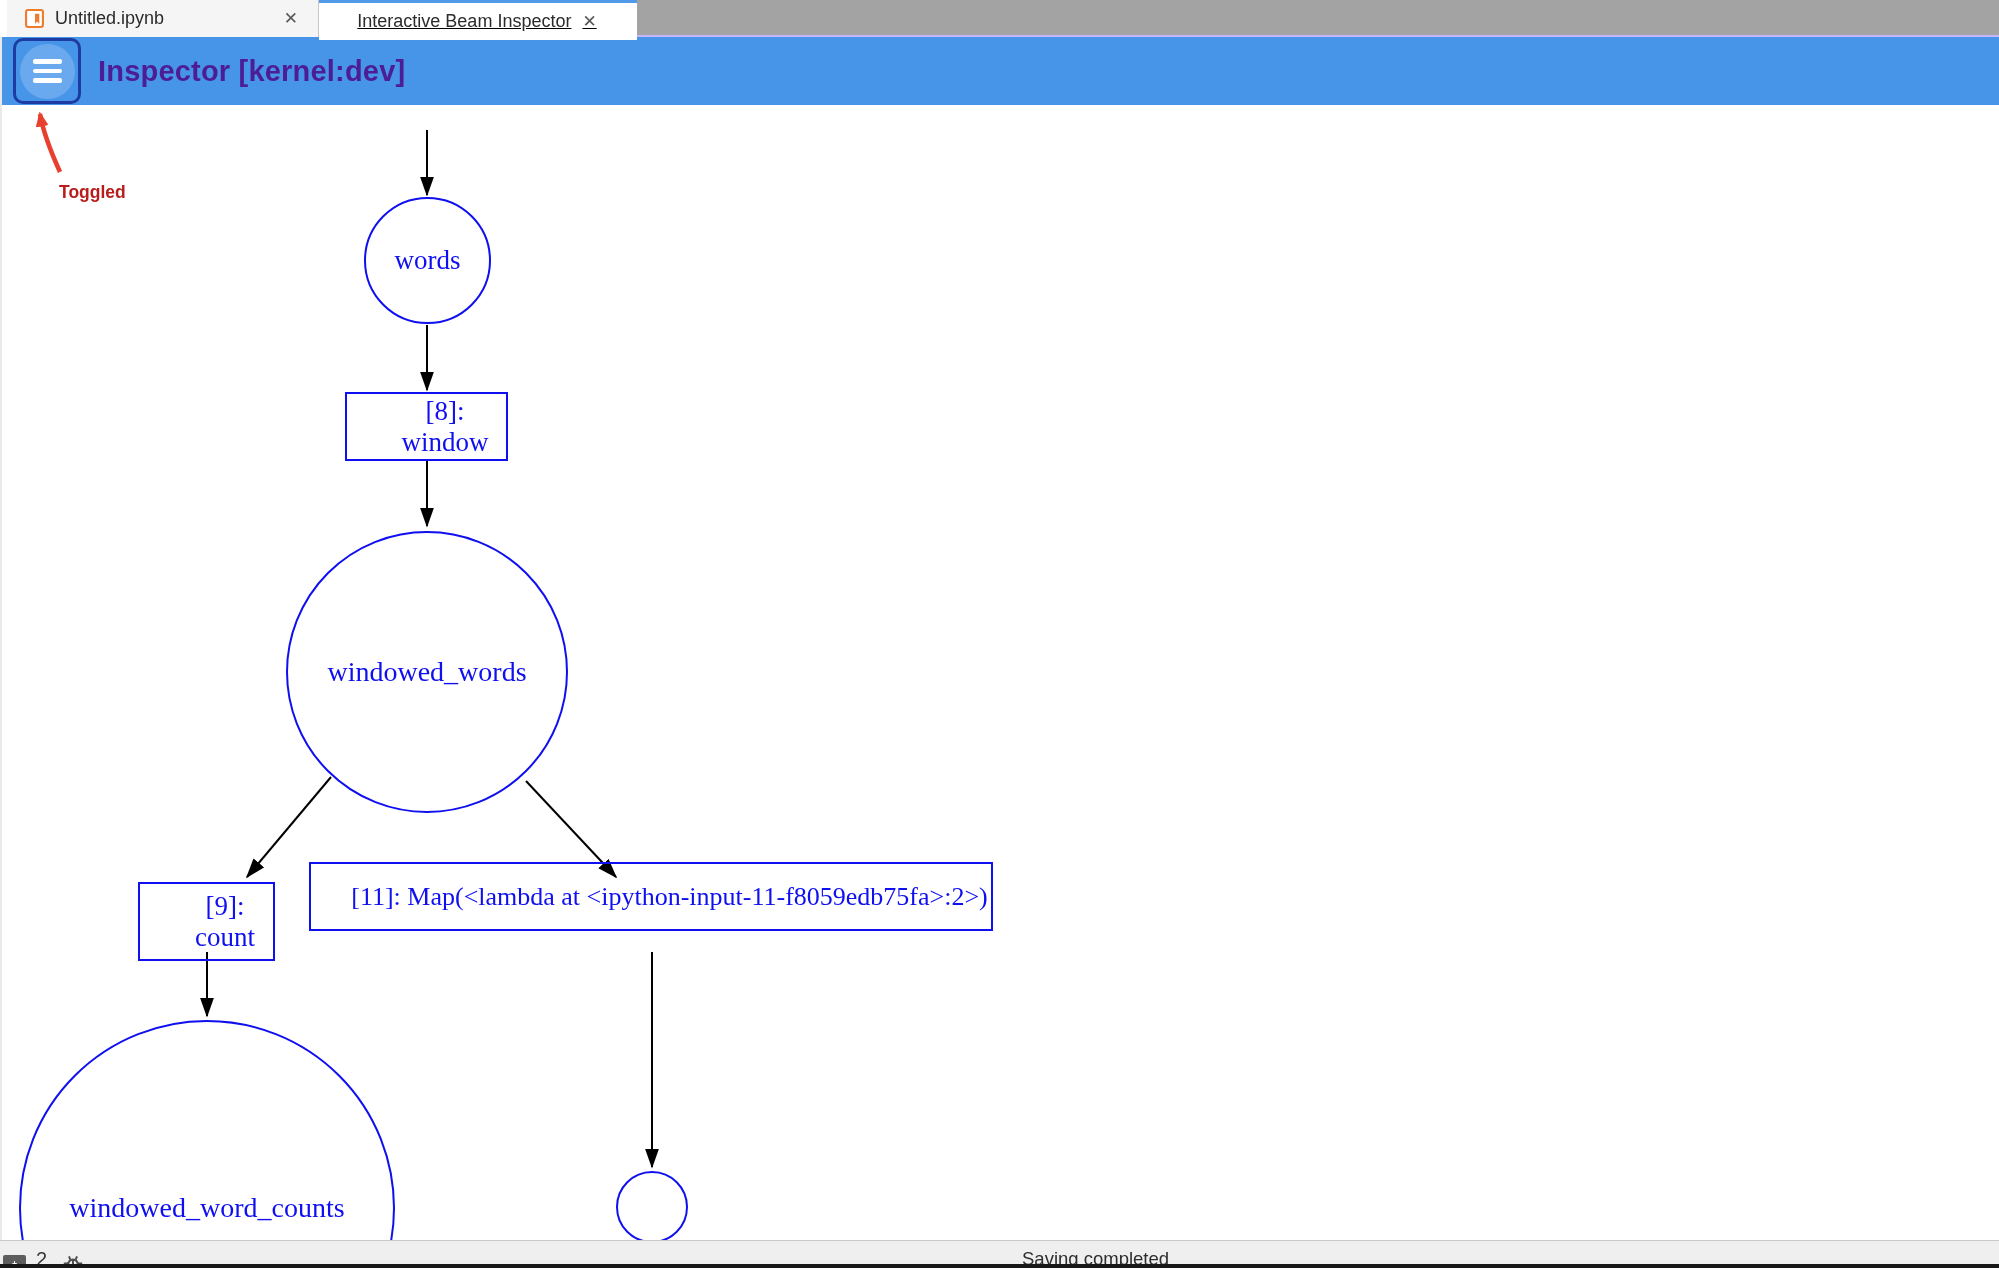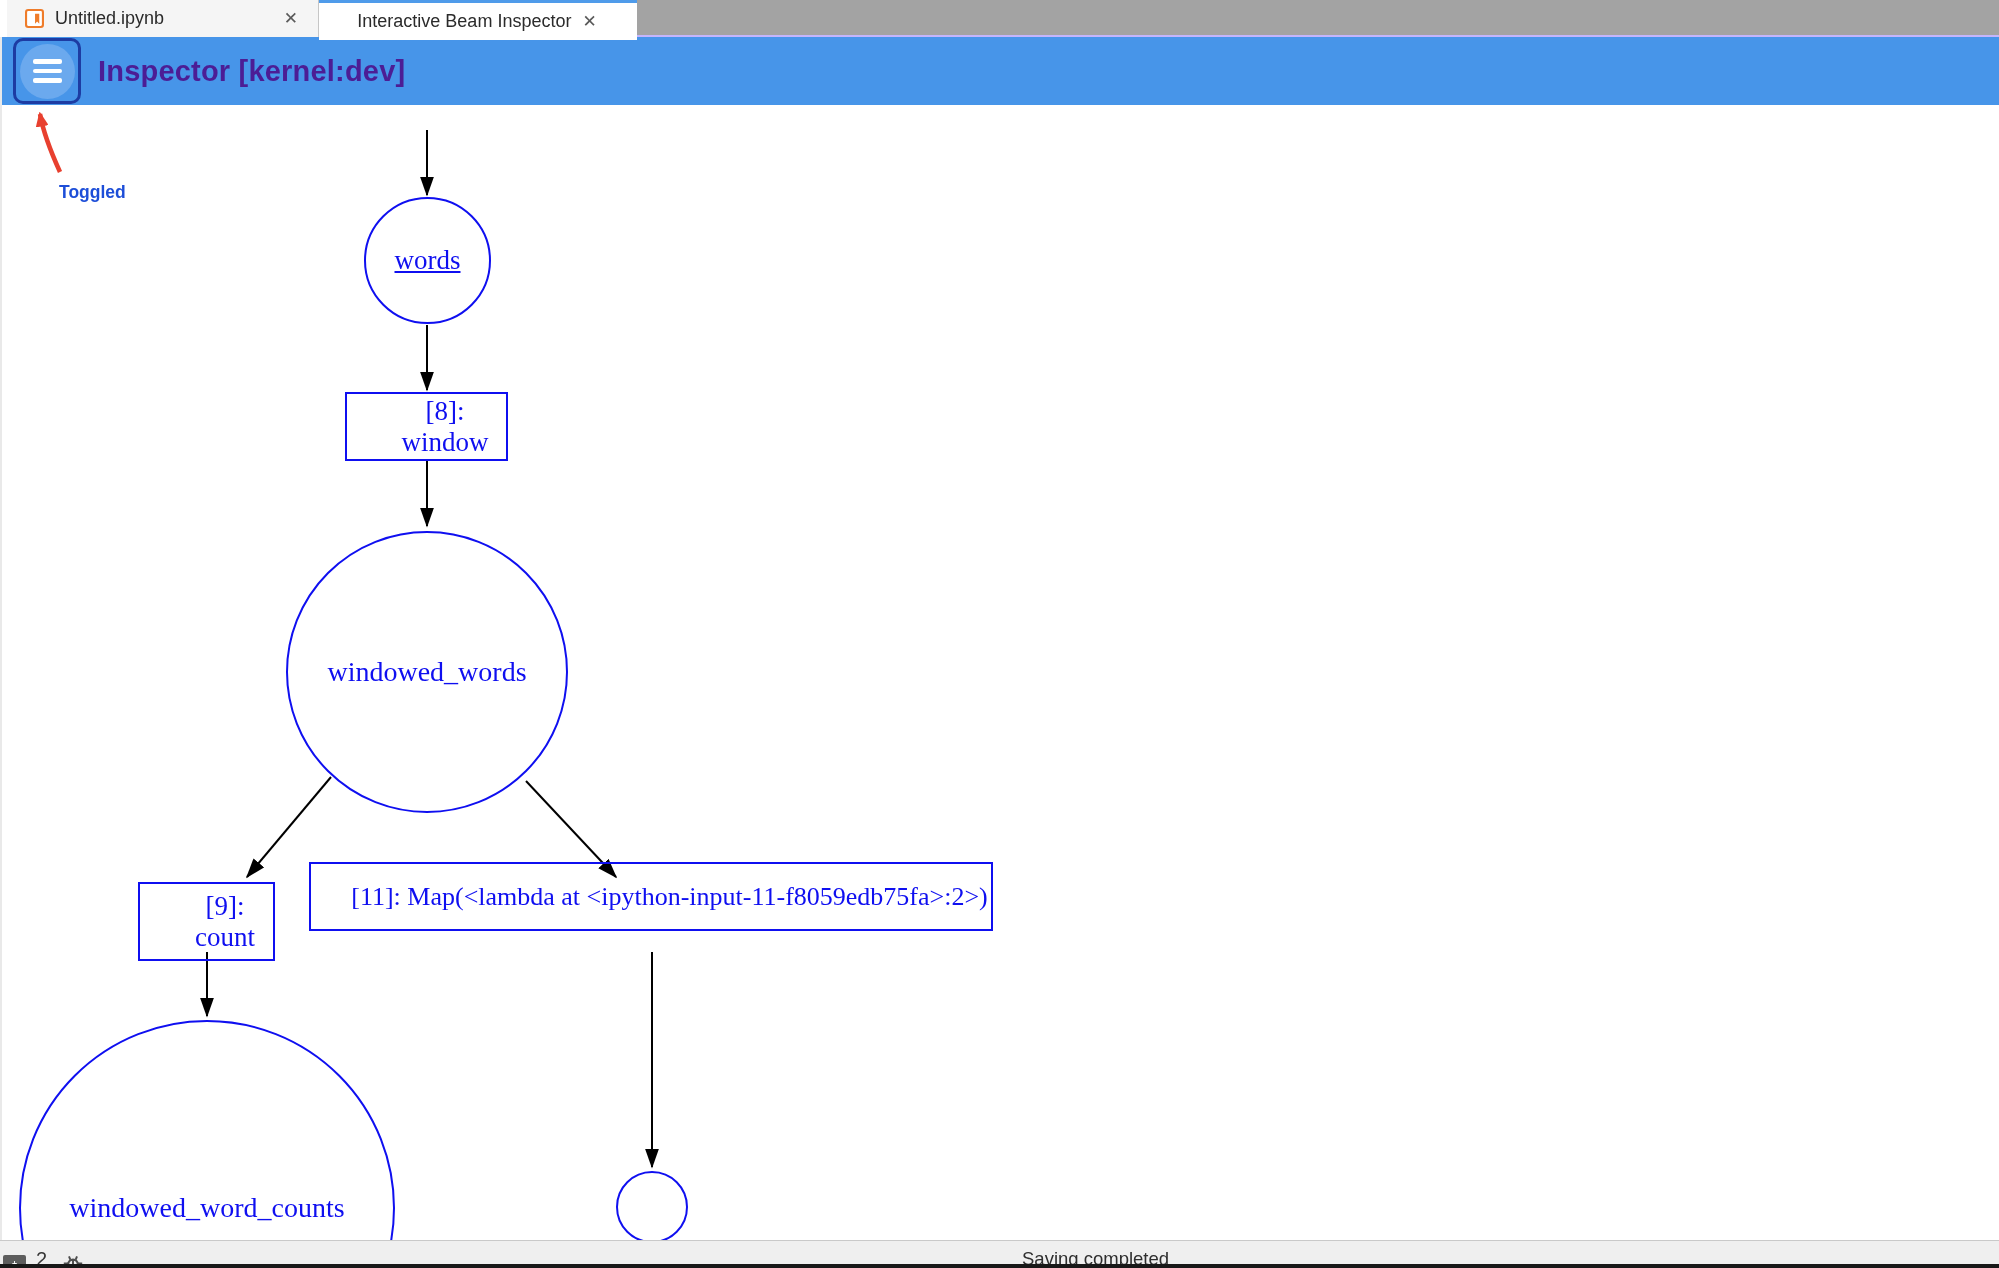--- a/index.html
+++ b/index.html
@@ -3,42 +3,42 @@
 <meta charset="utf-8">
 <style>
   html,body{margin:0;padding:0;}
   body{width:1999px;height:1268px;position:relative;overflow:hidden;background:#ffffff;font-family:"Liberation Sans",sans-serif;}
 
   
   .tabbar{position:absolute;left:7px;top:0;width:1999px;height:37px;background:#a3a3a3;border-bottom:2px solid #c4b5fd;box-sizing:border-box;z-index:5;}
   .tab{position:absolute;top:0;display:flex;align-items:center;box-sizing:border-box;cursor:pointer;}
   .tab-inactive{left:0;width:312px;height:37px;background:#f5f5f5;border-right:1px solid #c6c6c6;padding:0 18px;}
   .tab-inactive .tab-label{margin-left:11px;flex:1;}
-  .tab-active{left:312px;width:318px;height:40px;background:#ffffff;border-top:3px solid #4f9bea;justify-content:center;gap:9px;z-index:6;}
+  .tab-active{left:312px;width:318px;height:40px;background:#ffffff;border-top:3px solid #4f9bea;justify-content:center;gap:9px;z-index:6;text-decoration:underline;}
   .tab-label{font-size:18px;color:#2b2b2b;white-space:nowrap;}
   .tab-close{font-size:17px;color:#5a5a5a;line-height:1;padding:2px;}
 
   
   .toolbar{position:absolute;left:2px;top:37px;width:1997px;height:68px;background:#4795e9;z-index:4;}
   .toolbar-title{position:absolute;left:96px;top:0;height:68px;line-height:68px;color:#4c1d95;font-size:29px;font-weight:700;letter-spacing:.2px;}
   .menu-btn{position:absolute;left:11px;top:1px;width:68px;height:66px;border:3px solid #1d3ca3;border-radius:10px;background:#4795e9;box-sizing:border-box;display:flex;align-items:center;justify-content:center;cursor:pointer;}
   .menu-circle{width:55px;height:55px;border-radius:50%;background:#6ba9ee;display:flex;flex-direction:column;align-items:center;justify-content:center;gap:5px;}
   .menu-circle span{display:block;width:29px;height:4.5px;background:#ffffff;border-radius:2px;}
 
   
-  .annot-text{position:absolute;left:59px;top:182px;color:#1d4ed8;font-size:17.5px;font-weight:700;z-index:7;}
+  .annot-text{position:absolute;left:59px;top:182px;color:#b91c1c;font-size:17.5px;font-weight:700;z-index:7;}
   .annot-svg{position:absolute;left:0;top:0;z-index:7;pointer-events:none;}
 
   
   .canvas{position:absolute;left:0;top:105px;width:1999px;height:1135px;overflow:hidden;background:#ffffff;z-index:1;}
   .edges{position:absolute;left:0;top:0;}
   .node{position:absolute;display:flex;align-items:center;justify-content:center;text-align:center;color:#0f0ff0;font-family:"Liberation Serif","DejaVu Serif",serif;font-size:27px;box-sizing:border-box;}
   .nc{border:2px solid #0f0ff0;border-radius:50%;}
   .nb{border:2px solid #0f0ff0;padding-left:37px;}
-  .n0{left:364px;top:92px;width:127px;height:127px;text-decoration:underline;}
+  .n0{left:364px;top:92px;width:127px;height:127px;}
   .n1{left:345px;top:287px;width:163px;height:69px;}
   .n2{left:286px;top:426px;width:282px;height:282px;font-size:28px;}
   .n3{left:138px;top:777px;width:137px;height:79px;}
   .n4{left:309px;top:757px;width:684px;height:69px;font-size:26px;}
   .n5{left:19px;top:915px;width:376px;height:376px;font-size:28px;}
   .n6{left:616px;top:1066px;width:72px;height:72px;}
 
   
   .statusbar{position:absolute;left:0;top:1240px;width:1999px;height:28px;background:#efefef;border-top:1px solid #c9c9c9;box-sizing:border-box;z-index:8;overflow:hidden;}
   .term-ico{position:absolute;left:3px;top:14px;width:23px;height:22px;background:#5d5d5d;border-radius:2px;color:#ffffff;font-family:"DejaVu Sans Mono",monospace;font-size:13px;font-weight:700;display:flex;align-items:center;justify-content:center;cursor:pointer;}

